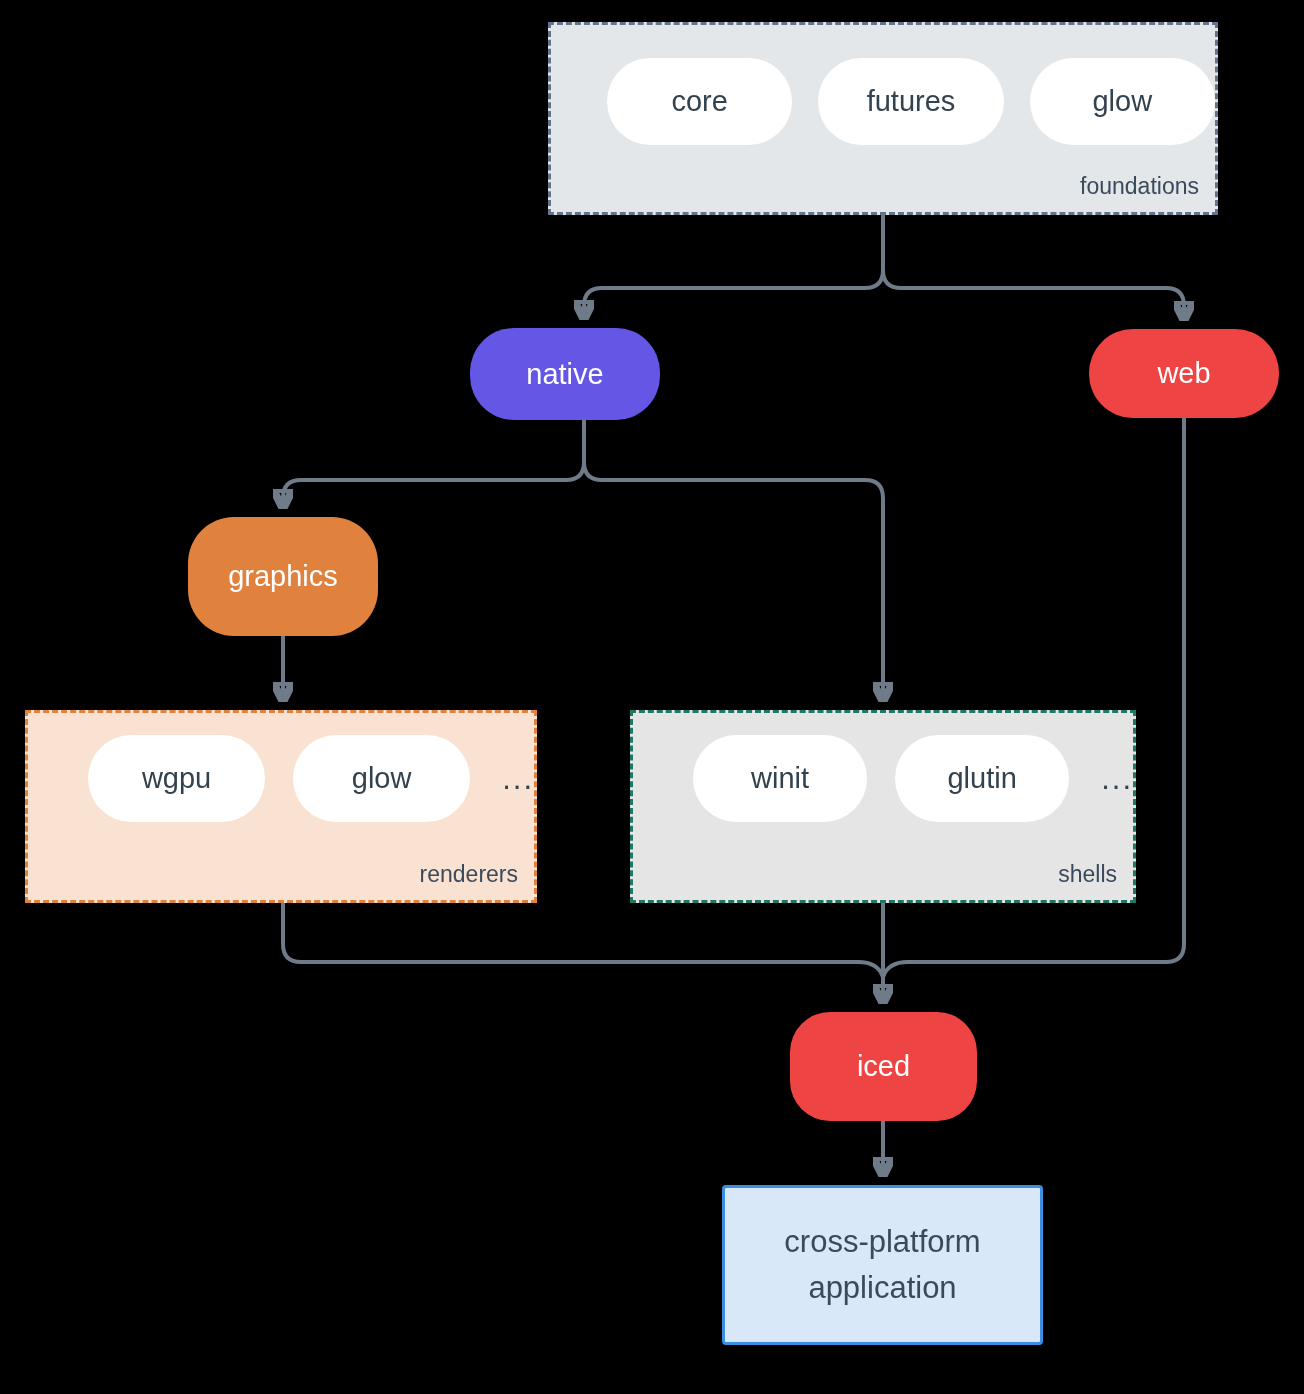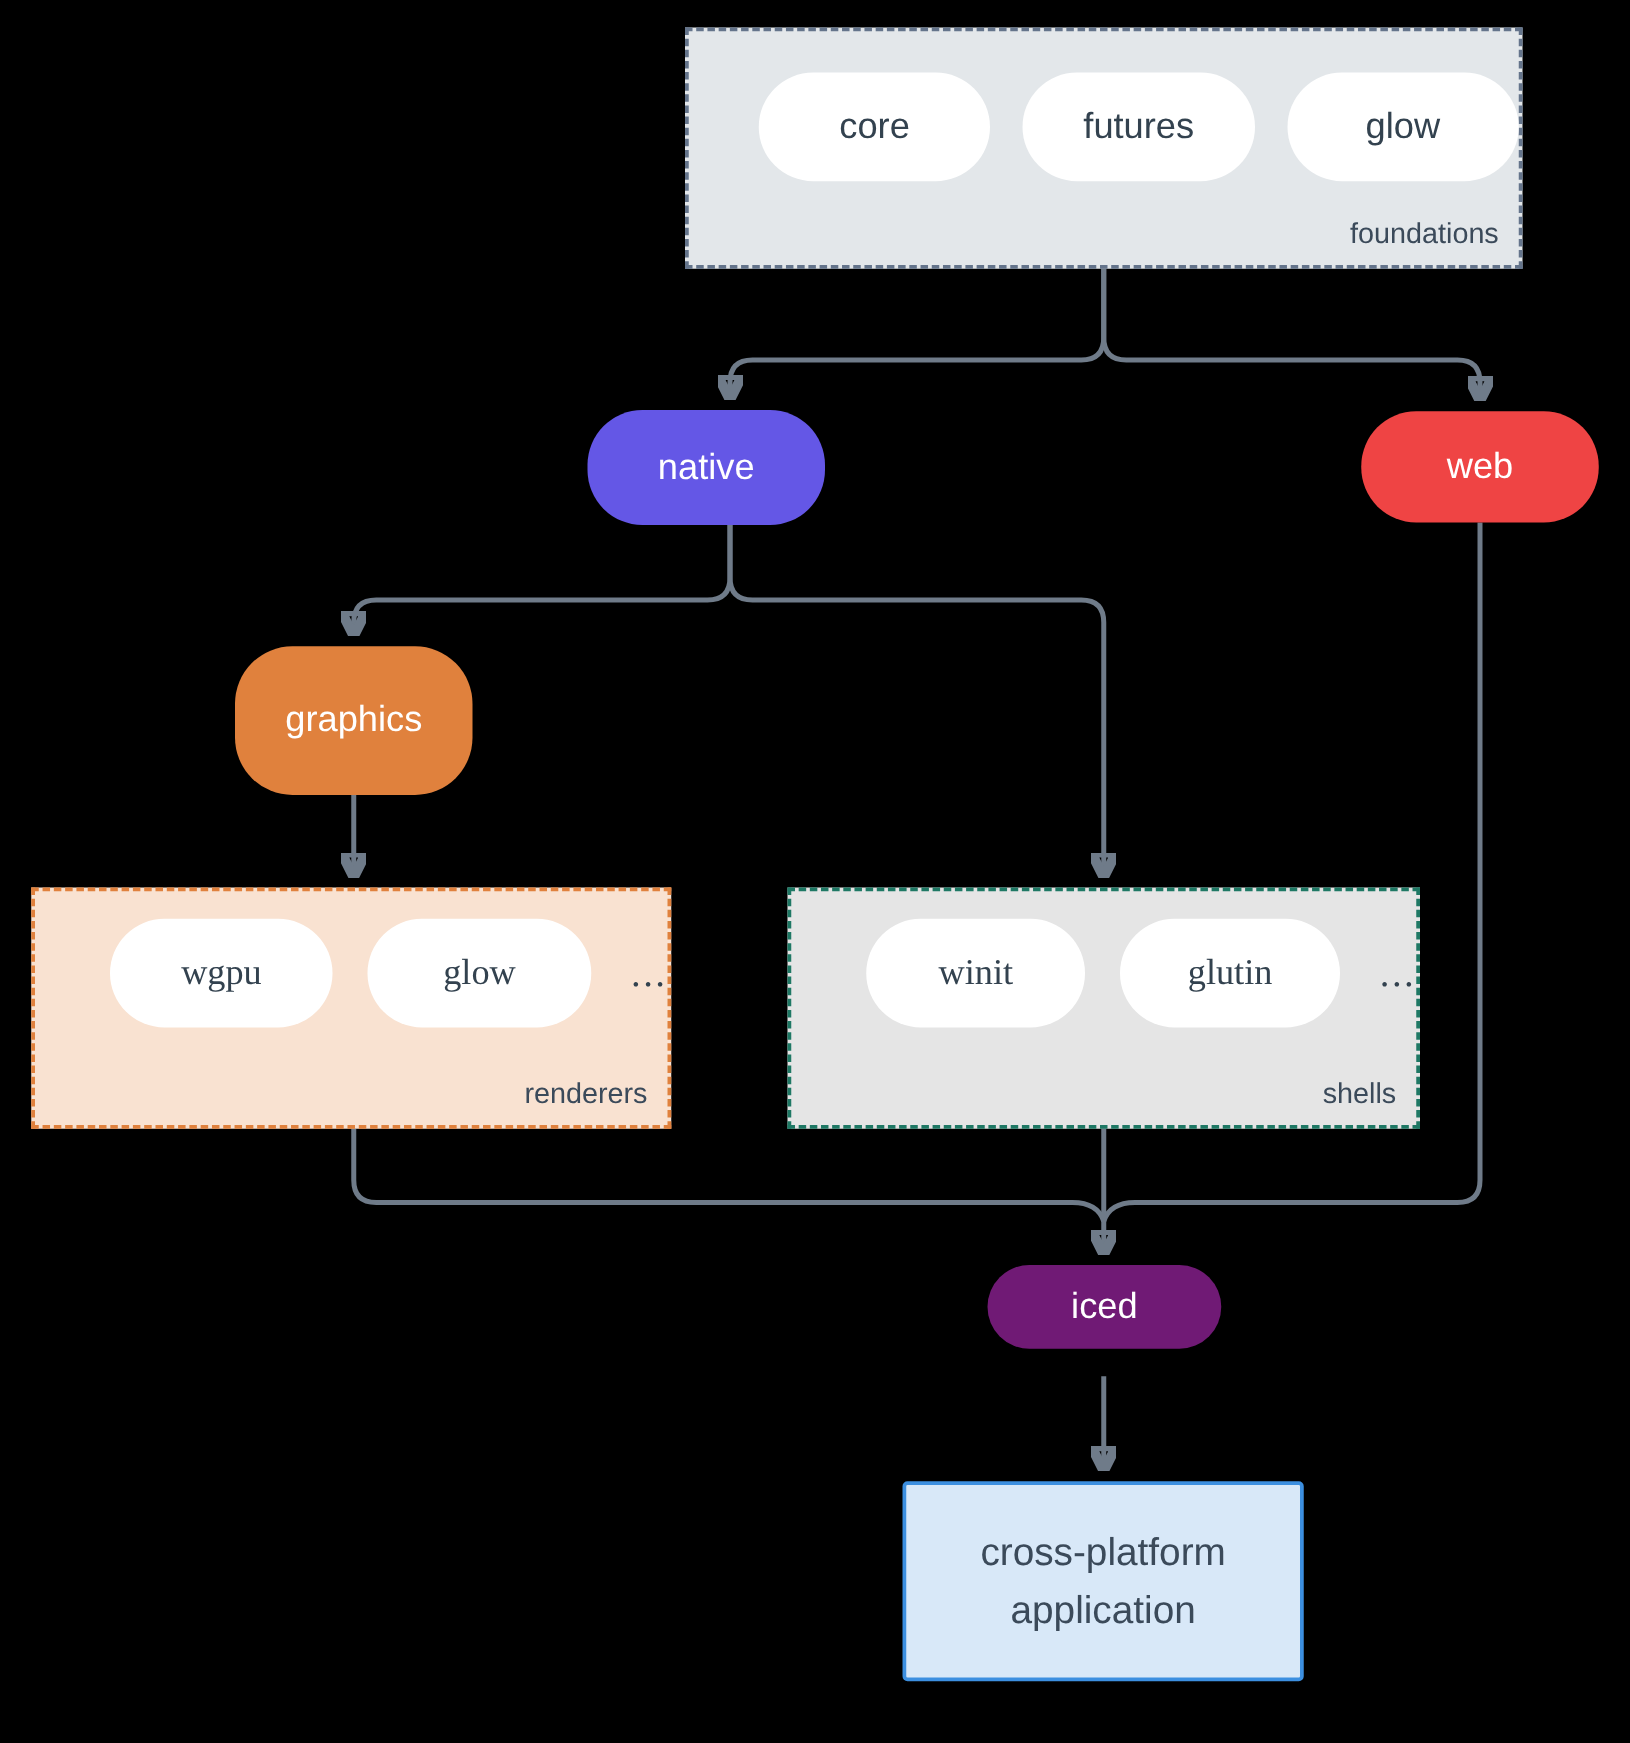--- a/index.html
+++ b/index.html
@@ -16,21 +16,21 @@
   svg.edges path { fill: none; stroke: #6f7b89; stroke-width: 4; stroke-linejoin: round; }
 
   
   .group { position: absolute; box-sizing: border-box; border: 3px dashed; padding-left: 36px; }
   .group-foundations { left: 548px; top: 22px;  width: 670px; height: 193px; background: #e3e7ea; border-color: #64748b; }
   .group-renderers   { left: 25px;  top: 710px; width: 512px; height: 193px; background: #f9e2d1; border-color: #e0813d; }
   .group-shells      { left: 630px; top: 710px; width: 506px; height: 193px; background: #e5e5e5; border-color: #1e7864; }
   .pill-row { display: flex; align-items: center; }
   .group-foundations .pill-row { padding: 33px 0 0 20px; gap: 26px; }
   .group-renderers .pill-row,
-  .group-shells .pill-row { padding: 22px 0 0 24px; gap: 28px; font-family: Liberation Serif, serif; }
+  .group-shells .pill-row { padding: 22px 0 0 24px; gap: 28px; }
   .wpill {
     background: #ffffff; color: #33424f;
     height: 87px; border-radius: 44px;
     display: flex; align-items: center; justify-content: center;
     font-size: 29px;
   }
   .group-foundations .wpill { width: 192px; }
   .group-renderers .wpill, .group-shells .wpill { width: 186px; }
   .ellipsis { color: #33424f; font-size: 31px; letter-spacing: 2px; padding-left: 4px; }
   .group-label {
@@ -40,21 +40,21 @@
 
   
   .node {
     position: absolute; color: #ffffff;
     display: flex; align-items: center; justify-content: center;
     font-size: 29px;
   }
   .node-native   { left: 470px;  top: 328px;  width: 190px; height: 92px; border-radius: 44px; background: #6457e6; }
   .node-web      { left: 1089px; top: 329px;  width: 190px; height: 89px; border-radius: 44px; background: #ef4444; }
   .node-graphics { left: 188px;  top: 517px;  width: 190px; height: 119px; border-radius: 46px; background: #e0813d; }
-  .node-iced     { left: 790px;  top: 1012px; width: 187px; height: 67px; border-radius: 40px; background: #701a75; }
+  .node-iced     { left: 790px;  top: 1012px; width: 187px; height: 109px; border-radius: 40px; background: #ef4444; }
 
   
   .app-box {
     position: absolute; left: 722px; top: 1185px; width: 321px; height: 160px;
     box-sizing: border-box; background: #d8e8f8; border: 3px solid #3c8fe0; border-radius: 4px;
     display: flex; align-items: center; justify-content: center;
   }
   .app-box .app-label {
     width: 260px; text-align: center;
     font-size: 31px; line-height: 1.5; color: #3b4a5a;

